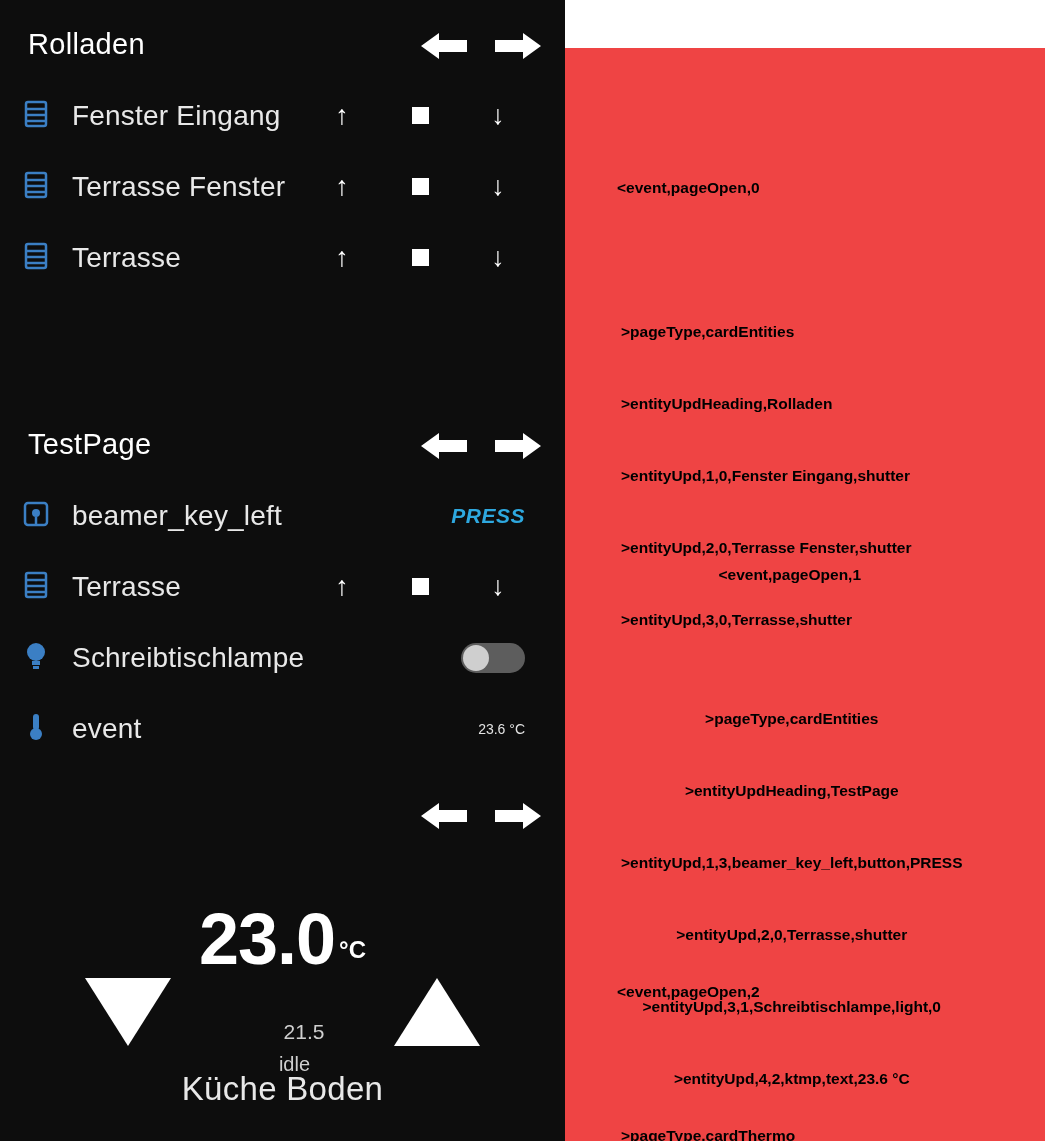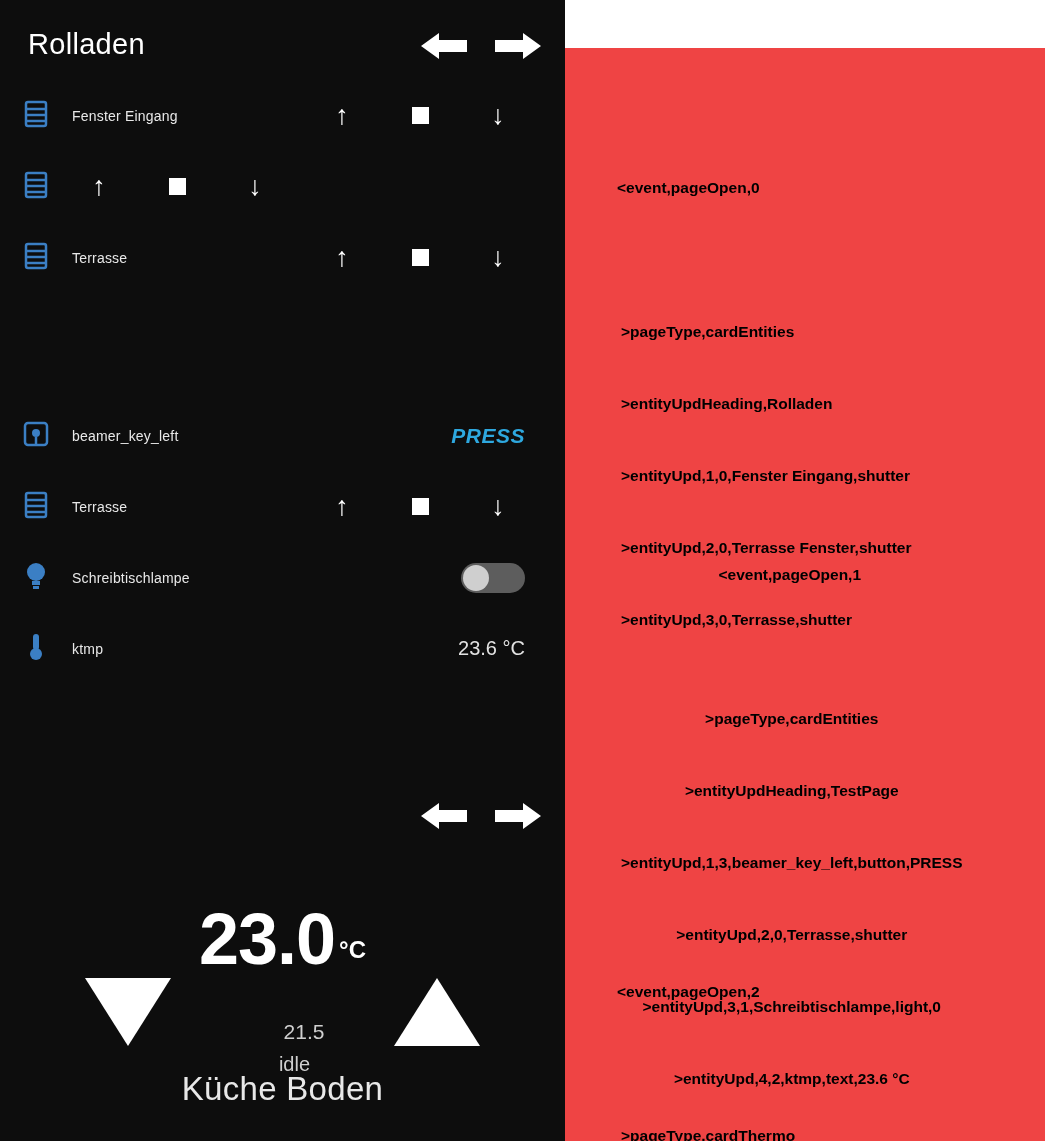--- a/index.html
+++ b/index.html
@@ -80,21 +80,21 @@
     display: flex;
     align-items: center;
   }
   .entity-icon {
     width: 72px;
     min-width: 72px;
     text-align: center;
     color: #3b7fc4;
   }
   .entity-name {
-    font-size: 14px;
+    font-size: 28px;
     color: #e8e8e8;
     flex: 1 1 auto;
     white-space: nowrap;
     letter-spacing: 0.2px;
   }
   .shutter-controls {
     display: flex;
     align-items: center;
     width: 250px;
     min-width: 250px;
@@ -120,21 +120,21 @@
     color: #2ea8df;
     font-weight: 600;
     letter-spacing: 0.5px;
     padding-right: 40px;
     min-width: 250px;
     text-align: right;
     box-sizing: border-box;
     font-style: italic;
   }
   .value-label {
-    font-size: 20px;
+    font-size: 14px;
     color: #e2e2e2;
     padding-right: 40px;
     min-width: 250px;
     text-align: right;
     box-sizing: border-box;
   }
   .toggle-wrap {
     min-width: 250px;
     padding-right: 40px;
     box-sizing: border-box;
@@ -301,20 +301,21 @@
 
       <div class="entity-row">
         <div class="entity-icon">
           <svg width="24" height="28" viewBox="0 0 24 28" aria-hidden="true">
             <rect x="2" y="2" width="20" height="24" rx="2" fill="none" stroke="#3b7fc4" stroke-width="2.5"></rect>
             <line x1="2" y1="9" x2="22" y2="9" stroke="#3b7fc4" stroke-width="2.5"></line>
             <line x1="2" y1="15" x2="22" y2="15" stroke="#3b7fc4" stroke-width="2.5"></line>
             <line x1="2" y1="21" x2="22" y2="21" stroke="#3b7fc4" stroke-width="2.5"></line>
           </svg>
         </div>
+        <div class="entity-name">Terrasse Fenster</div>
         <div class="shutter-controls">
           <div class="shutter-btn">↑</div>
           <div class="shutter-btn">
               <div class="stop-square"></div>
             </div>
           <div class="shutter-btn">↓</div>
         </div>
       </div>
 
       <div class="entity-row">
@@ -331,20 +332,35 @@
           <div class="shutter-btn">↑</div>
           <div class="shutter-btn">
               <div class="stop-square"></div>
             </div>
           <div class="shutter-btn">↓</div>
         </div>
       </div>
     </div>
 
     <div class="card card-entities-2">
+      <div class="card-header">
+        <div class="card-title">TestPage</div>
+        <div class="nav-arrows">
+          <div class="arrow-left">
+            <svg class="arrow-svg" width="46" height="32" viewBox="0 0 46 32" aria-hidden="true">
+              <polygon points="0,16 18,3 18,10 46,10 46,22 18,22 18,29" fill="#ffffff"></polygon>
+            </svg>
+          </div>
+          <div class="arrow-right">
+            <svg class="arrow-svg" width="46" height="32" viewBox="0 0 46 32" aria-hidden="true">
+              <polygon points="46,16 28,3 28,10 0,10 0,22 28,22 28,29" fill="#ffffff"></polygon>
+            </svg>
+          </div>
+        </div>
+      </div>
 
       <div class="entity-row">
         <div class="entity-icon">
           <svg width="28" height="28" viewBox="0 0 28 28" aria-hidden="true">
             <rect x="3" y="3" width="22" height="22" rx="3" fill="none" stroke="#3b7fc4" stroke-width="2.5"></rect>
             <circle cx="14" cy="13" r="4" fill="#3b7fc4"></circle>
             <line x1="14" y1="17" x2="14" y2="24" stroke="#3b7fc4" stroke-width="2.5"></line>
           </svg>
         </div>
         <div class="entity-name">beamer_key_left</div>
@@ -386,21 +402,21 @@
         </div>
       </div>
 
       <div class="entity-row">
         <div class="entity-icon">
           <svg width="18" height="30" viewBox="0 0 18 30" aria-hidden="true">
             <rect x="6" y="2" width="6" height="16" rx="3" fill="#3b7fc4"></rect>
             <circle cx="9" cy="22" r="6" fill="#3b7fc4"></circle>
           </svg>
         </div>
-        <div class="entity-name">ktmp</div>
+        <div class="entity-name">event</div>
         <div class="value-label">23.6 °C</div>
       </div>
     </div>
 
     <div class="card card-thermo">
       <div class="card-header">
         <div class="nav-arrows">
           <div class="arrow-left">
             <svg class="arrow-svg" width="46" height="32" viewBox="0 0 46 32" aria-hidden="true">
               <polygon points="0,16 18,3 18,10 46,10 46,22 18,22 18,29" fill="#ffffff"></polygon>

